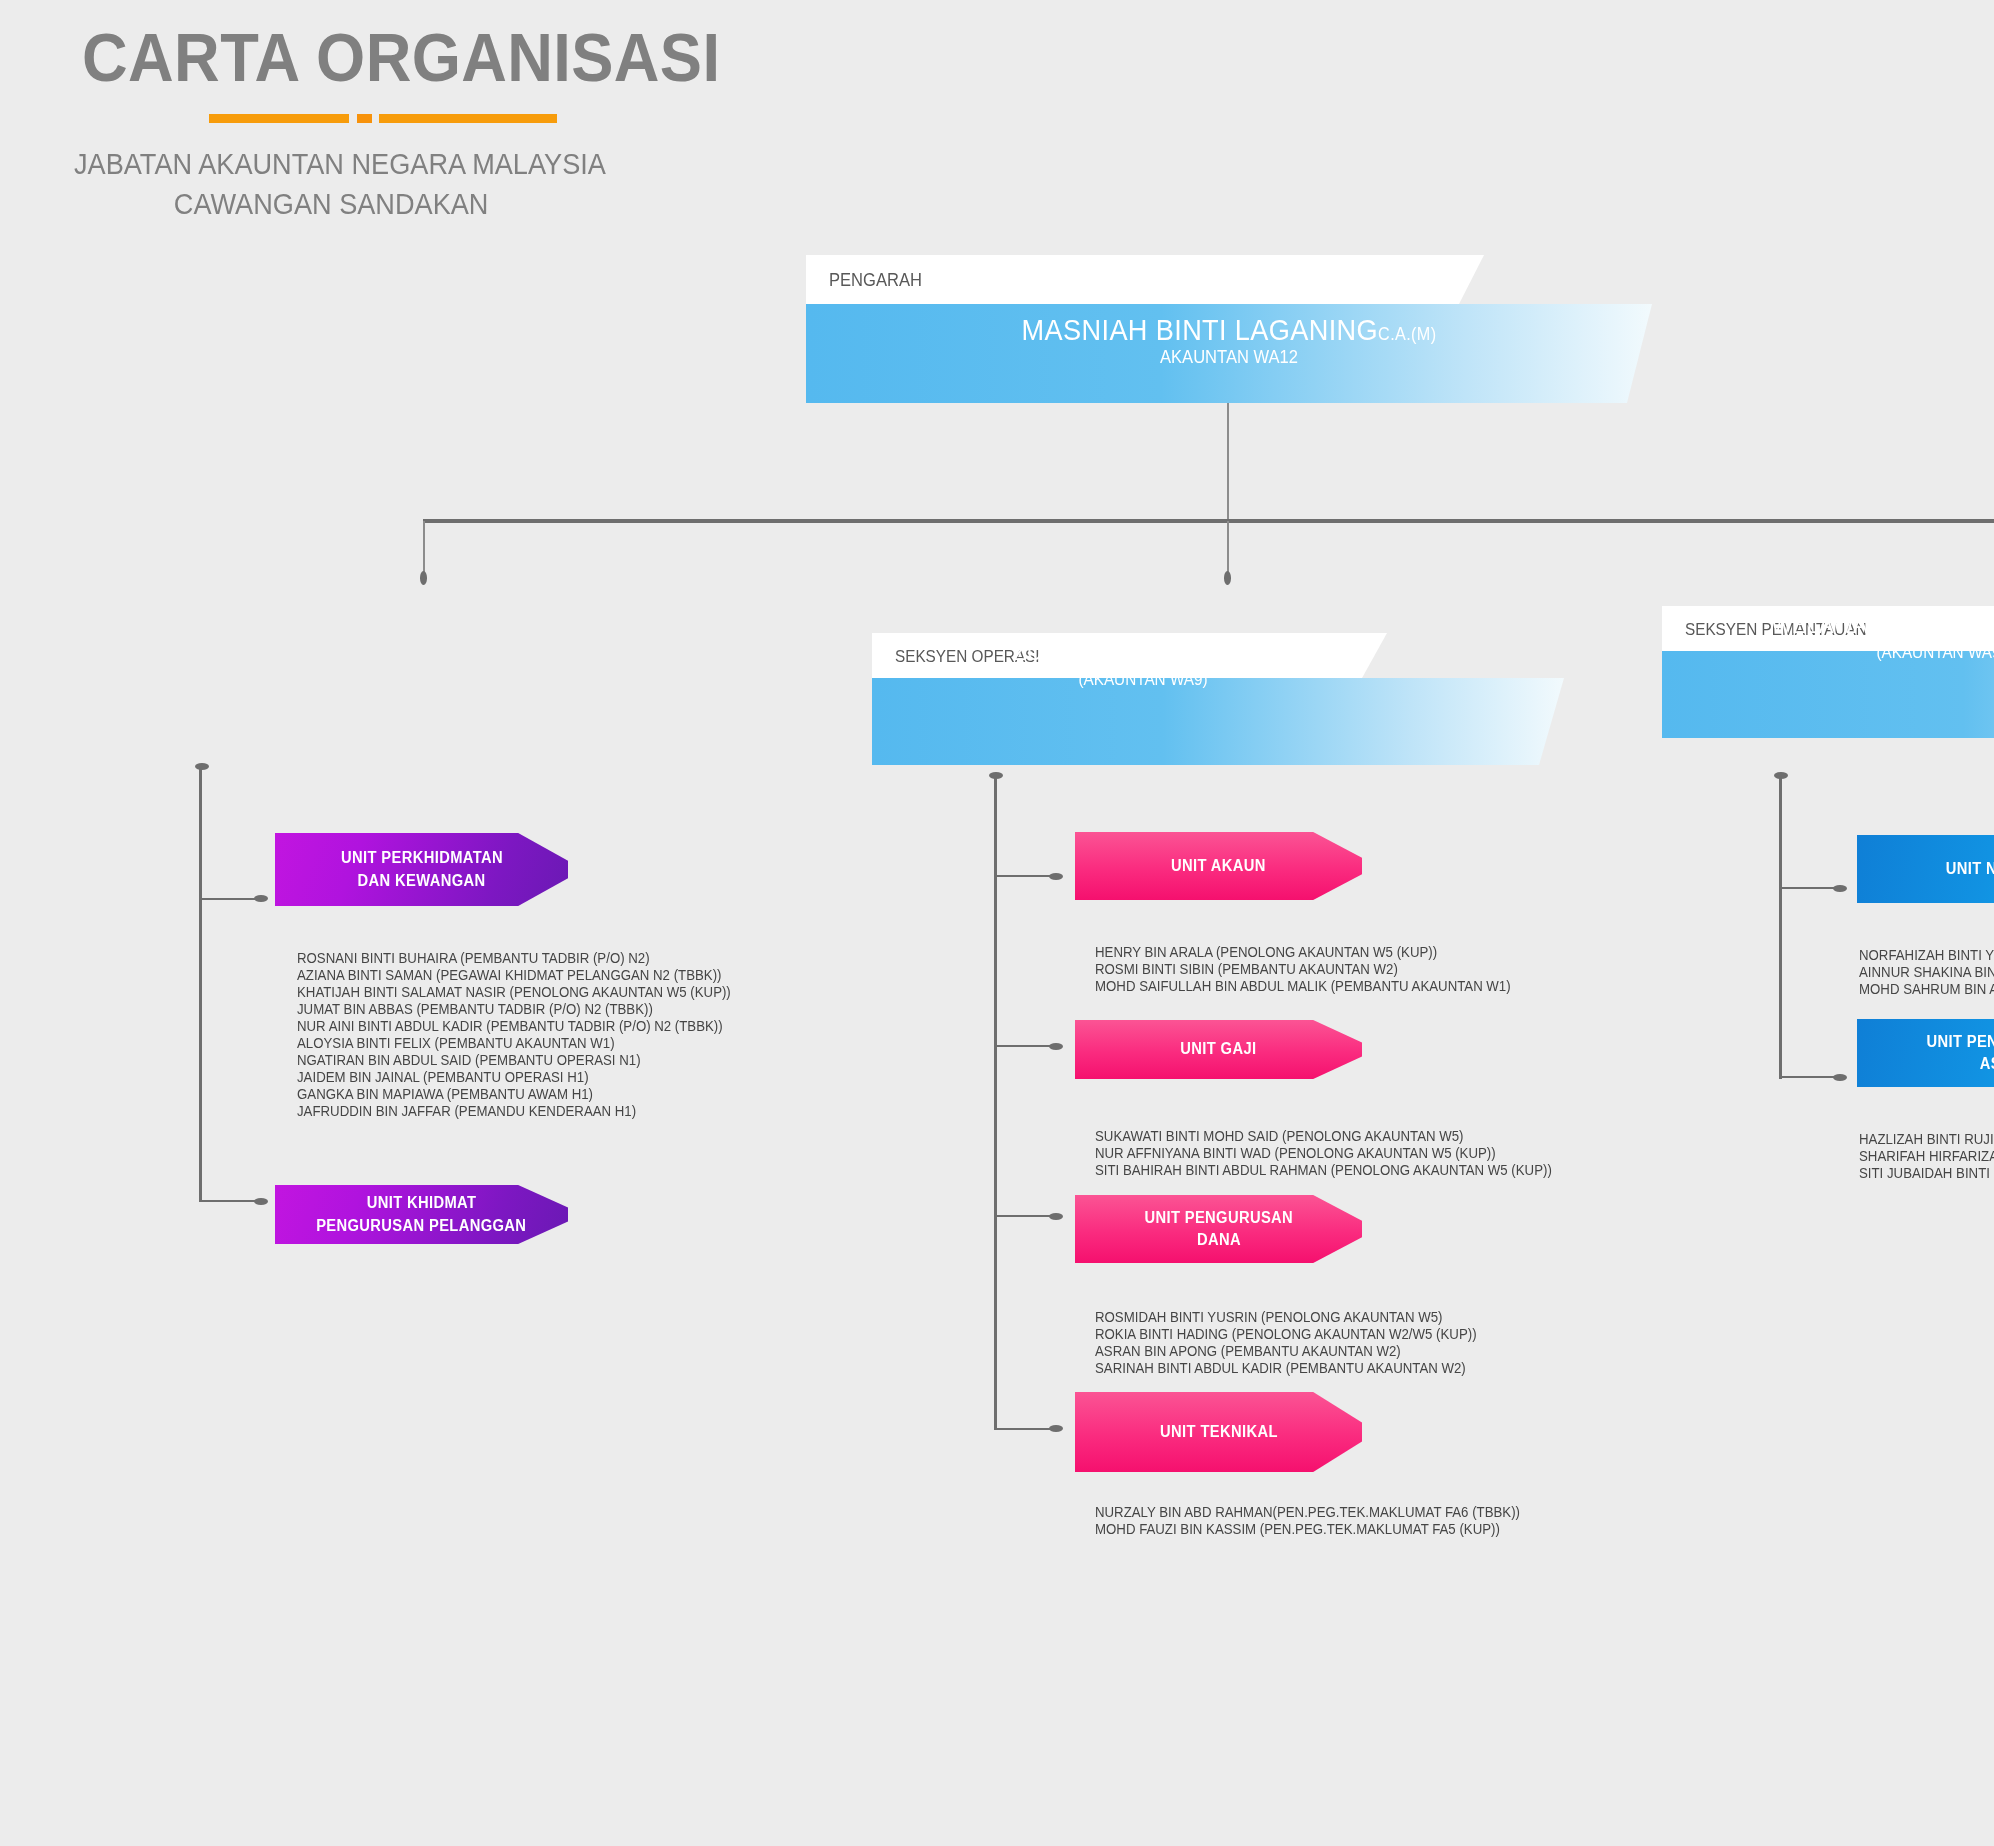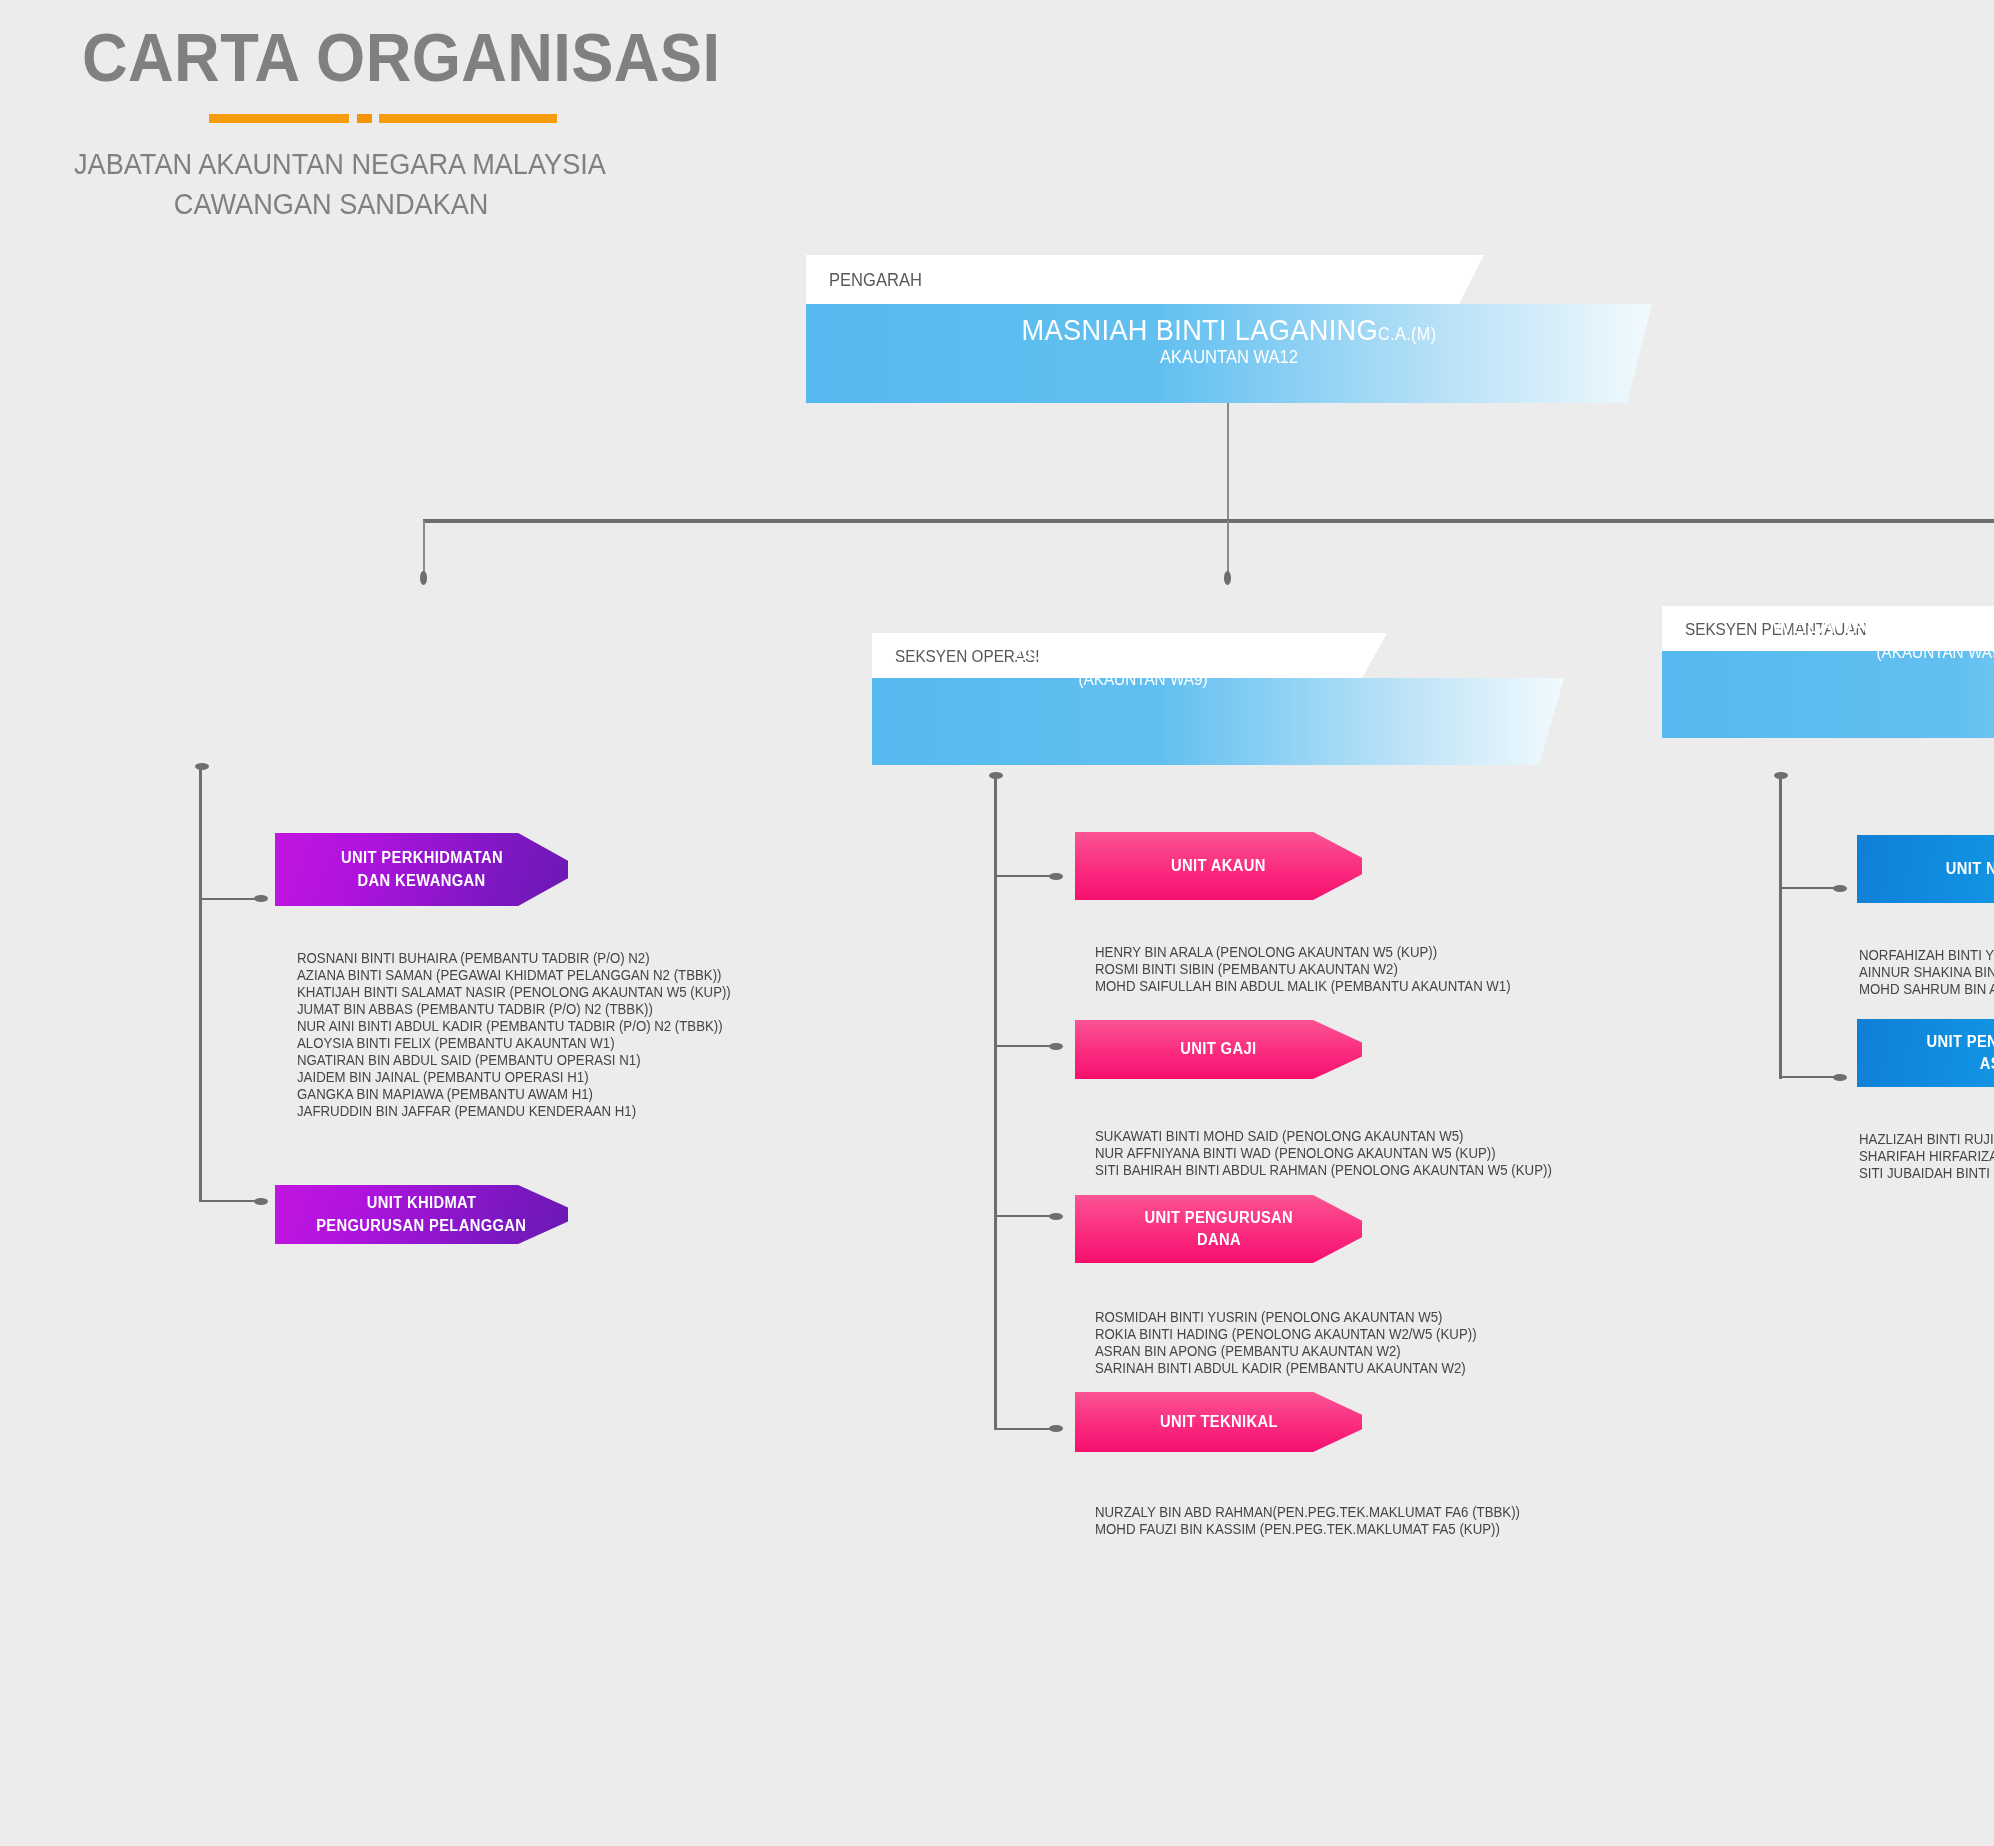--- a/index.html
+++ b/index.html
@@ -235,21 +235,21 @@
     <div class="unit-line">UNIT PENGURUSAN</div>
     <div class="unit-line">DANA</div>
   </div>
   <div class="stafflist" style="left:1095px; top:1309px;">
     <div class="row">ROSMIDAH BINTI YUSRIN (PENOLONG AKAUNTAN W5)</div>
     <div class="row">ROKIA BINTI HADING (PENOLONG AKAUNTAN W2/W5 (KUP))</div>
     <div class="row">ASRAN BIN APONG (PEMBANTU AKAUNTAN W2)</div>
     <div class="row">SARINAH BINTI ABDUL KADIR (PEMBANTU AKAUNTAN W2)</div>
   </div>
 
-  <div class="unit pink" style="left:1075px; top:1392px; width:287px; height:60px;">
+  <div class="unit pink" style="left:1075px; top:1392px; width:287px; height:80px;">
     <div class="unit-line">UNIT TEKNIKAL</div>
   </div>
   <div class="stafflist" style="left:1095px; top:1504px;">
     <div class="row">NURZALY BIN ABD RAHMAN(PEN.PEG.TEK.MAKLUMAT FA6 (TBBK))</div>
     <div class="row">MOHD FAUZI BIN KASSIM (PEN.PEG.TEK.MAKLUMAT FA5 (KUP))</div>
   </div>
 
   <div class="knob" style="left:1774px; top:772px;"></div>
   <div class="vline" style="left:1779px; top:776px; width:2.8px; height:303px;"></div>
   <div class="hline" style="left:1779px; top:887px; width:61px; height:2px;"></div>

